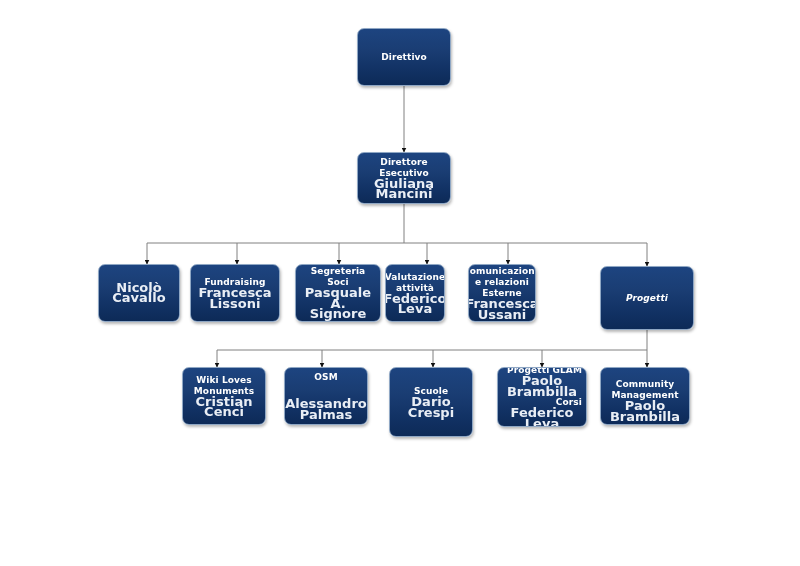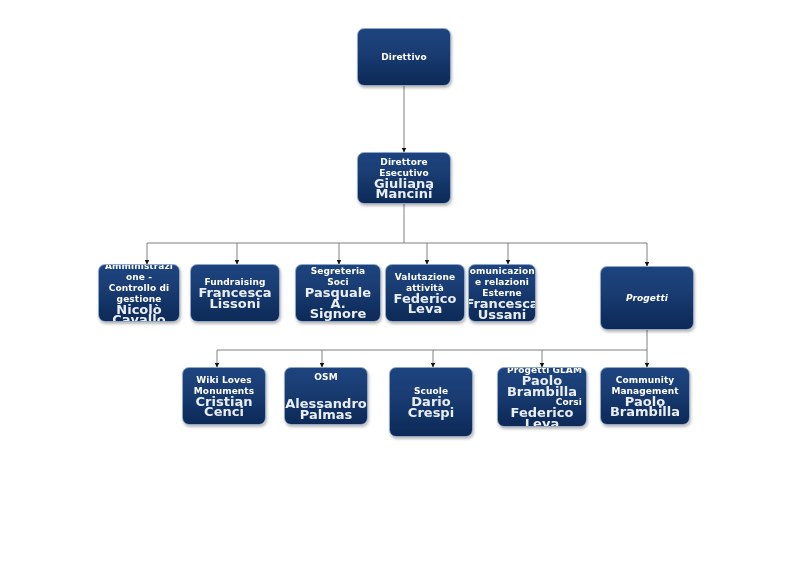--- a/index.html
+++ b/index.html
@@ -115,35 +115,34 @@
     <div class="node-title">Direttivo</div>
   </div>
 
   <div class="node" style="left:357px; top:152px; width:94px; height:52px;">
     <div class="node-title">Direttore</div>
     <div class="node-title">Esecutivo</div>
     <div class="node-person">Giuliana Mancini</div>
   </div>
 
   <div class="node wrap-anywhere" style="left:98px; top:264px; width:82px; height:58px;">
-    <div class="node-title">Amministrazione - Controllo di gestione</div>
     <div class="node-person">Nicolò Cavallo</div>
   </div>
 
   <div class="node" style="left:190px; top:264px; width:90px; height:58px;">
     <div class="node-title">Fundraising</div>
     <div class="node-person">Francesca Lissoni</div>
   </div>
 
   <div class="node" style="left:295px; top:264px; width:86px; height:58px;">
     <div class="node-title">Segreteria Soci</div>
     <div class="node-person">Pasquale A. Signore</div>
   </div>
 
-  <div class="node" style="left:385px; top:264px; width:80px; height:58px;">
+  <div class="node" style="left:385px; top:264px; width:60px; height:58px;">
     <div class="node-title">Valutazione attività</div>
     <div class="node-person">Federico Leva</div>
   </div>
 
   <div class="node" style="left:468px; top:264px; width:68px; height:58px;">
     <div class="node-title">Comunicazione e relazioni Esterne</div>
     <div class="node-person">Francesca Ussani</div>
   </div>
 
   <div class="node" style="left:600px; top:266px; width:94px; height:64px;font-style:italic;">
@@ -165,18 +164,18 @@
     <div class="node-person">Dario Crespi</div>
   </div>
 
   <div class="node" style="left:497px; top:367px; width:90px; height:60px;align-items:flex-end;">
     <div class="node-title">Progetti GLAM</div>
     <div class="node-person">Paolo Brambilla</div>
     <div class="node-title">Corsi</div>
     <div class="node-person">Federico Leva</div>
   </div>
 
-  <div class="node" style="left:600px; top:367px; width:90px; height:58px;">
+  <div class="node" style="left:600px; top:367px; width:90px; height:58px;justify-content:flex-end;">
     <div class="node-title">Community Management</div>
     <div class="node-person">Paolo Brambilla</div>
   </div>
 
 </div>
 
 </body></html>

